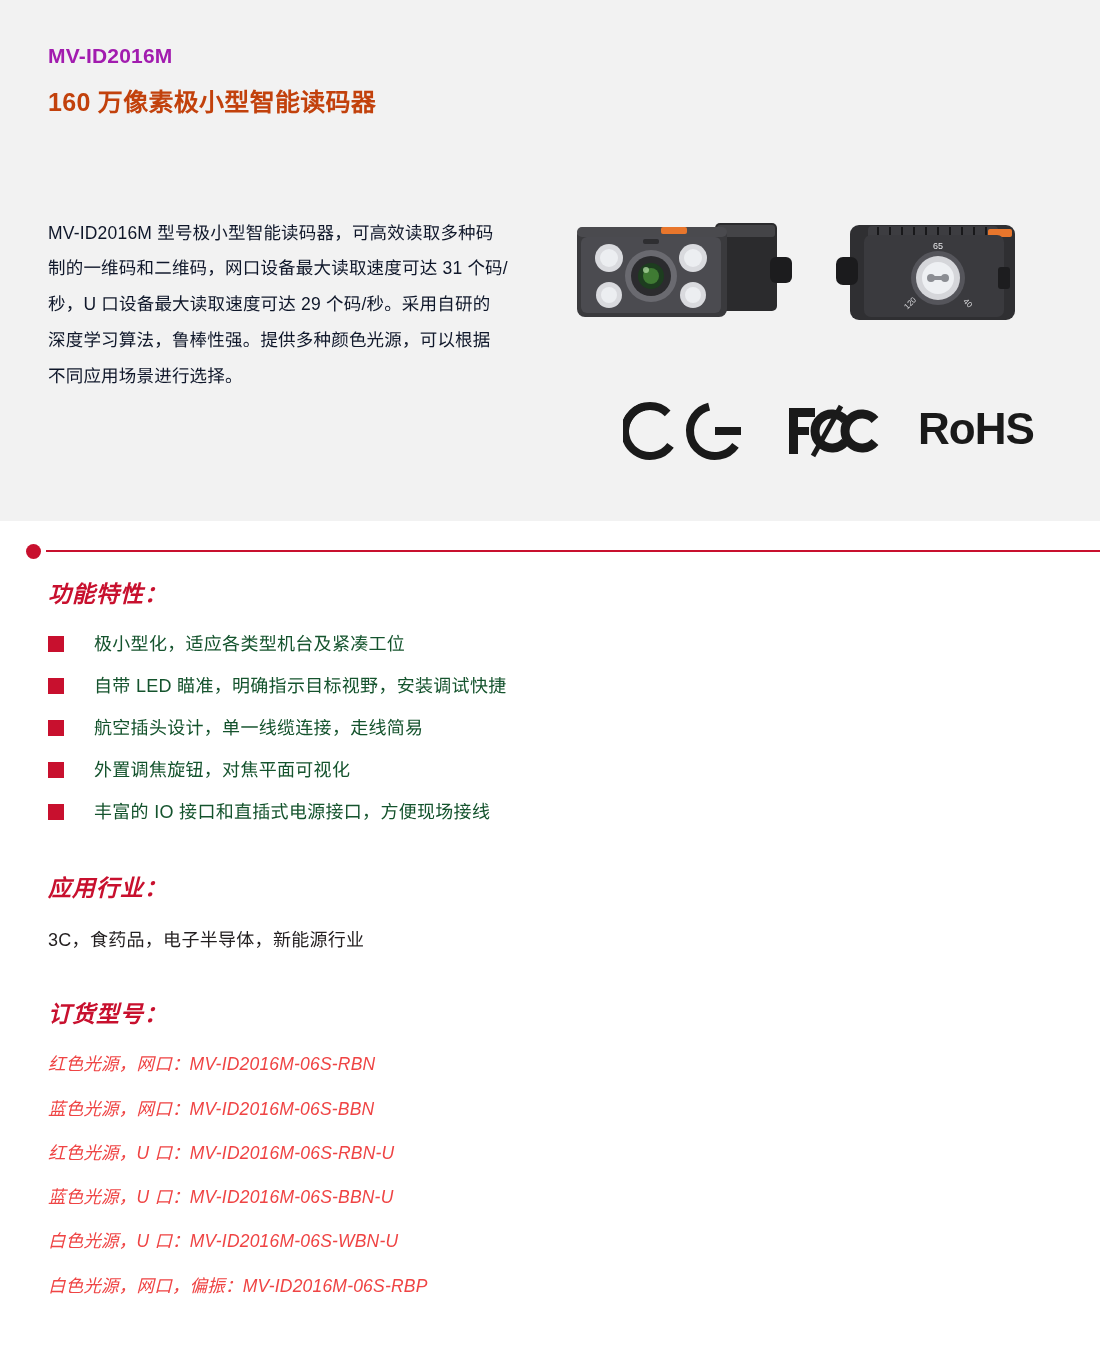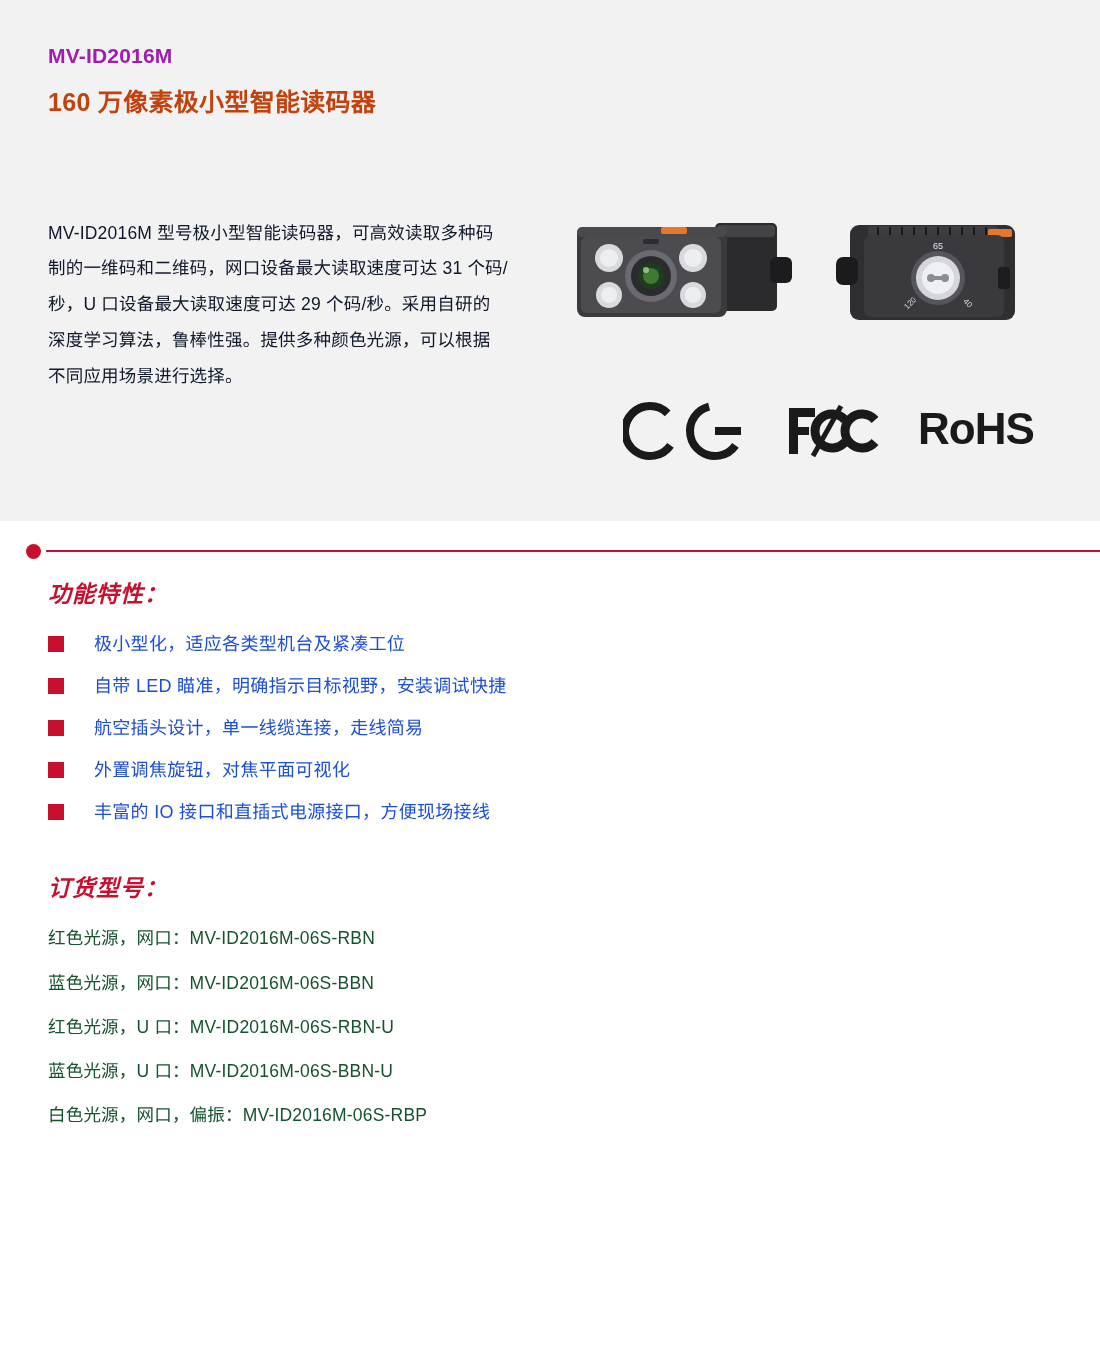--- a/index.html
+++ b/index.html
@@ -141,21 +141,21 @@
     list-style: none;
     margin: 0;
     padding: 0;
   }
   ul.feature-list li {
     position: relative;
     padding-left: 46px;
     margin-bottom: 16px;
     font-size: 18px;
     line-height: 1.45;
-    color: #1d4ed8;
+    color: #14532d;
     letter-spacing: 0.3px;
   }
   ul.feature-list li .bullet {
     position: absolute;
     left: 0;
     top: 5px;
     width: 16px;
     height: 16px;
     background: #c8102e;
     display: block;
@@ -170,22 +170,23 @@
 
   ul.order-list {
     list-style: none;
     margin: 0;
     padding: 0;
   }
   ul.order-list li {
     font-size: 17.5px;
     line-height: 1.5;
     margin-bottom: 18px;
-    color: #14532d;
+    color: #ef4444;
     letter-spacing: 0.2px;
+    font-style: italic;
   }
 </style>
 </head>
 <body>
 
 <div class="hero">
   <div class="hero-inner">
     <div class="model-code">MV-ID2016M</div>
     <h1 class="hero-title">160 万像素极小型智能读码器</h1>
   </div>
@@ -323,26 +324,29 @@
         <span>外置调焦旋钮，对焦平面可视化</span>
       </li>
       <li>
         <span class="bullet"></span>
         <span>丰富的 IO 接口和直插式电源接口，方便现场接线</span>
       </li>
     </ul>
   </div>
 
   <div class="section">
+    <h2 class="section-heading">应用行业：</h2>
+    <p class="plain-text">3C，食药品，电子半导体，新能源行业</p>
   </div>
 
   <div class="section">
     <h2 class="section-heading">订货型号：</h2>
     <ul class="order-list">
       <li>红色光源，网口：MV-ID2016M-06S-RBN</li>
       <li>蓝色光源，网口：MV-ID2016M-06S-BBN</li>
       <li>红色光源，U 口：MV-ID2016M-06S-RBN-U</li>
       <li>蓝色光源，U 口：MV-ID2016M-06S-BBN-U</li>
+      <li>白色光源，U 口：MV-ID2016M-06S-WBN-U</li>
       <li>白色光源，网口，偏振：MV-ID2016M-06S-RBP</li>
     </ul>
   </div>
 
 </div>
 
 </body></html>

